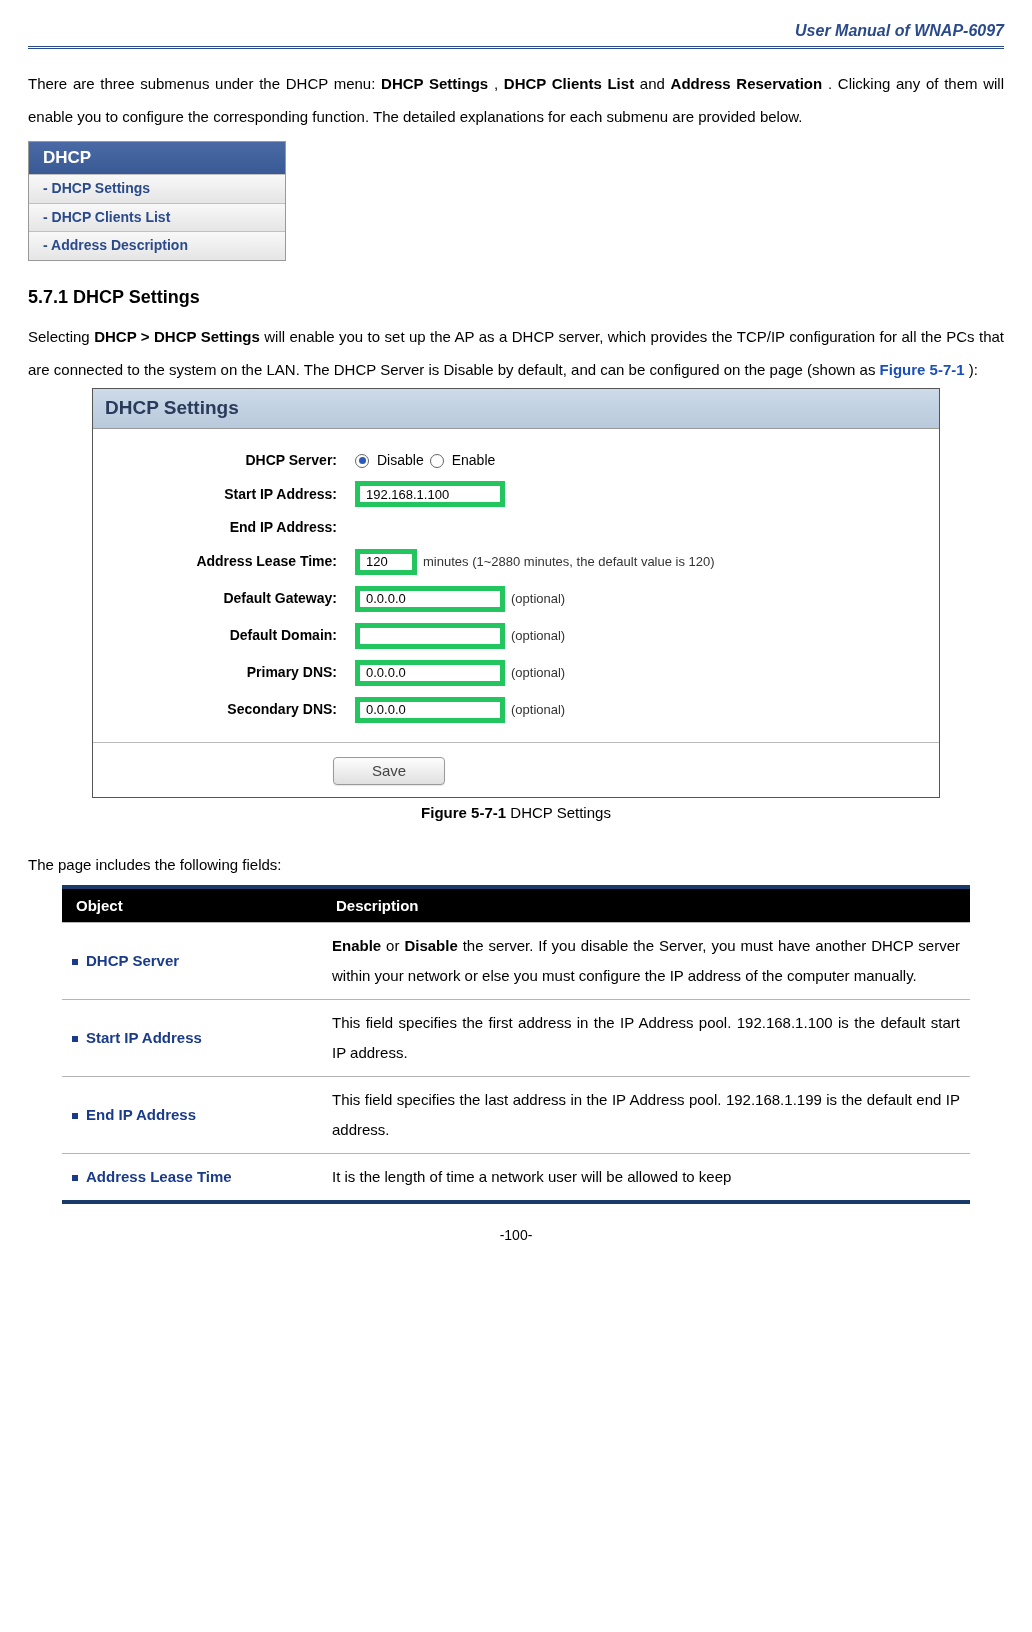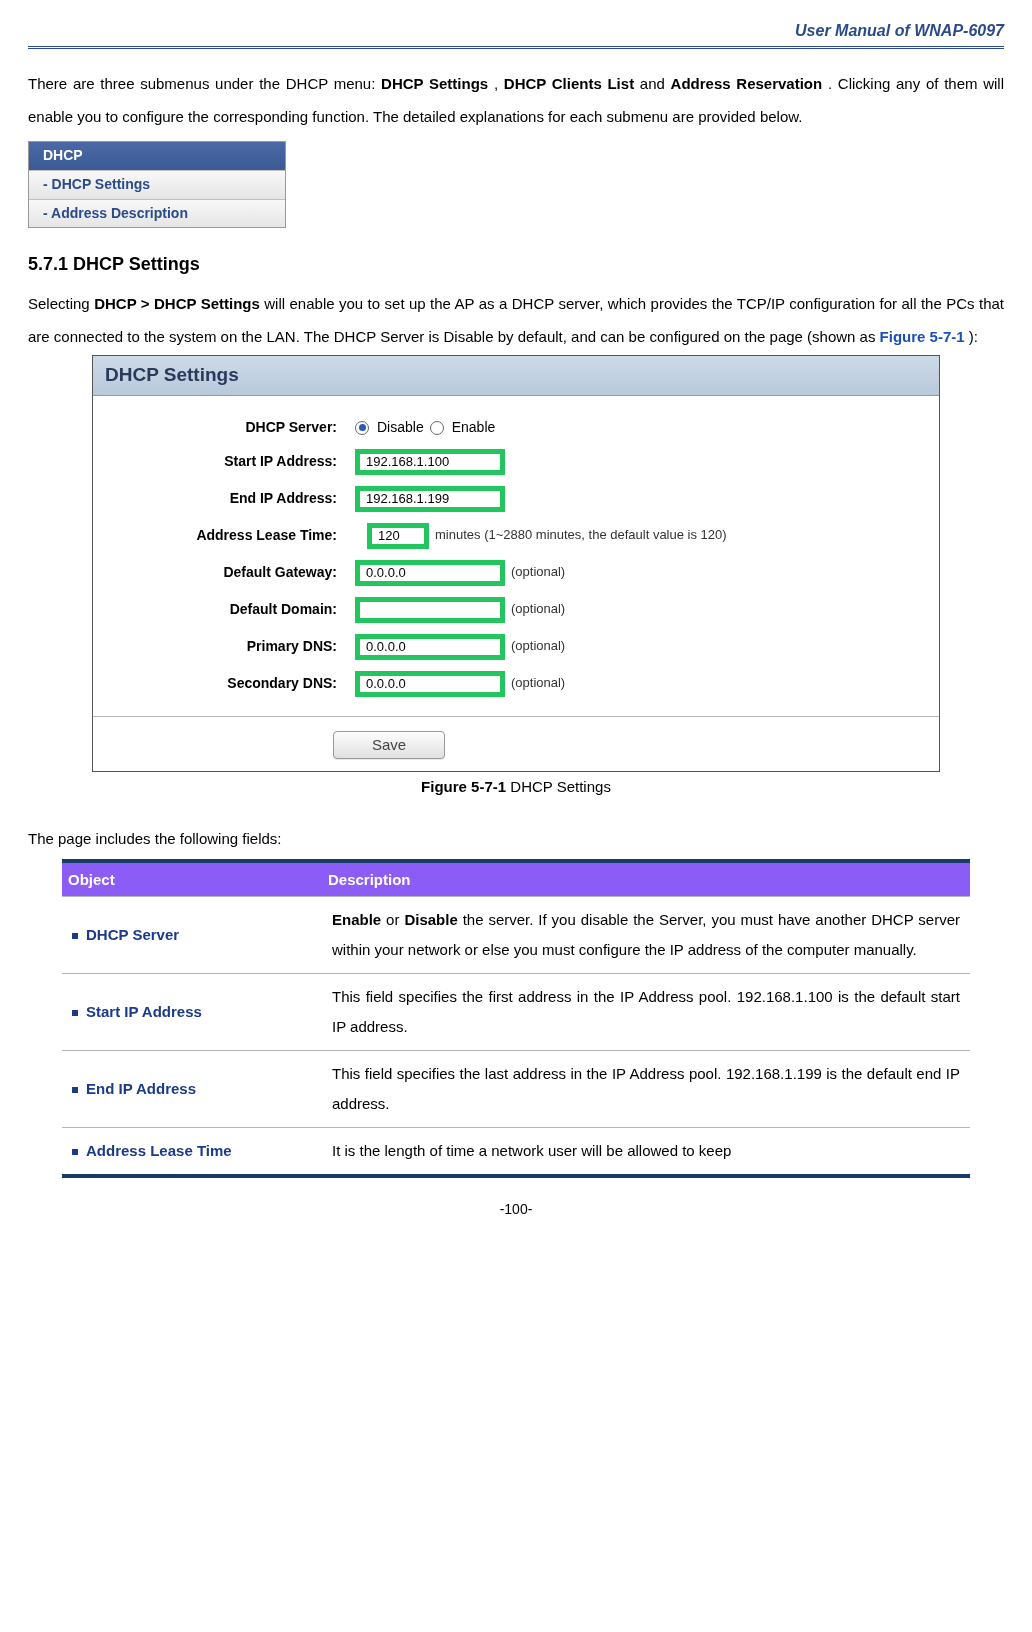--- a/index.html
+++ b/index.html
@@ -3,52 +3,52 @@
   <meta charset="utf-8">
   <style>
     * { box-sizing: border-box; margin: 0; padding: 0; }
     body { font-family: Arial, Helvetica, sans-serif; font-size: 15px; color: #000; background: #fff; width: 1032px; margin: 0 auto; padding: 20px 28px 20px 28px; line-height: 1.4; }
     .header-right { text-align: right; color: #2a4a8a; font-weight: bold; font-style: italic; font-size: 16px; padding-bottom: 4px; }
     .header-rule { border: none; border-top: 3px double #2a4a8a; margin-bottom: 18px; }
     .intro-text { text-align: justify; line-height: 2.2; margin-bottom: 8px; }
     .bold { font-weight: bold; }
     
     .menu-box { border: 1px solid #999; width: 258px; margin-bottom: 24px; }
-    .menu-header { background: linear-gradient(#4a69a5, #3a5a95); color: #fff; font-weight: bold; padding: 4px 14px; font-size: 14px; }
+    .menu-header { background: linear-gradient(#4a69a5, #3a5a95); color: #fff; font-weight: bold; padding: 4px 14px; font-size: 17px; }
     .menu-item { background: linear-gradient(#f8f8f8, #e5e5e5); color: #2a4a8a; font-weight: bold; padding: 4px 14px; border-top: 1px solid #c0c0c0; font-size: 14px; }
     
     .section-heading { font-weight: bold; font-size: 18px; margin-bottom: 10px; }
     .section-intro { text-align: justify; line-height: 2.2; margin-bottom: 2px; }
     .figure-link { color: #1a4fba; font-weight: bold; }
     
     .settings-panel { border: 1px solid #555; width: 848px; margin: 0 auto; font-family: Arial, sans-serif; }
     .panel-header { background: linear-gradient(#cddae8, #b8c9dc); color: #2a3a5a; font-weight: bold; font-size: 19px; padding: 6px 12px; border-bottom: 1px solid #999; }
     .panel-body { padding: 22px 14px 8px 14px; }
     .form-row { display: flex; align-items: center; margin-bottom: 11px; font-size: 14px; gap: 8px; }
     .form-label { width: 240px; text-align: right; font-weight: bold; padding-right: 10px; }
     .form-controls { display: flex; align-items: center; gap: 6px; flex: 1; }
     .radio-dot { width: 14px; height: 14px; border-radius: 50%; border: 1.5px solid #666; display: inline-flex; align-items: center; justify-content: center; background: #fff; margin-right: 2px; }
     .radio-dot.selected::after { content: ""; width: 7px; height: 7px; border-radius: 50%; background: #2a5ab8; display: block; }
     .text-input { border: 5px solid #22c55e; background: #fff; font-size: 13px; padding: 3px 6px; height: 26px; color: #000; }
     .text-input.ip { width: 150px; }
-    .text-input.small { width: 62px; margin-left: 12px; }
+    .text-input.small { width: 62px; }
     .hint { font-size: 13px; color: #333; }
     .panel-footer { border-top: 1px solid #bbb; padding: 14px 0 12px 240px; }
     .save-btn { display: inline-block; width: 112px; height: 28px; background: linear-gradient(#fdfdfd, #e0e0e0); border: 1px solid #999; border-radius: 4px; font-size: 15px; color: #444; text-align: center; line-height: 26px; box-shadow: 0 1px 1px rgba(0,0,0,0.1); }
     
     .figure-caption { text-align: center; margin-top: 4px; margin-bottom: 16px; }
     .cap-bold { font-weight: bold; }
     
     .page-includes { line-height: 2.2; margin-bottom: 4px; margin-top: 25px; }
     
     .desc-table-wrap { width: 908px; margin: 0 auto; }
     .desc-rule-top { border: none; border-top: 3px solid #1a3a6a; border-bottom: 1px solid #1a3a6a; height: 4px; margin-bottom: 0; }
     .desc-rule-bot { border: none; border-top: 1px solid #1a3a6a; border-bottom: 3px solid #1a3a6a; height: 4px; margin-top: 0; }
     .desc-table { width: 100%; border-collapse: collapse; }
-    .desc-table th { background: #8b5cf6; color: #fff; text-align: left; padding: 6px 6px; font-size: 15px; font-weight: bold; }
+    .desc-table th { background: #000000; color: #fff; text-align: left; padding: 6px 14px; font-size: 15px; font-weight: bold; }
     .desc-table th:first-child { width: 260px; }
     .desc-table td { padding: 8px 10px; border-top: 1px solid #b5b5b5; vertical-align: middle; text-align: justify; line-height: 2.0; font-size: 15px; }
     .desc-table td:first-child { color: #1a3a8a; font-weight: bold; vertical-align: middle; }
     .bullet-box { display: inline-block; width: 6px; height: 6px; background: #1a3a8a; margin-right: 8px; vertical-align: middle; }
 
     .page-num { text-align: center; font-size: 14px; margin-top: 22px; }
   </style>
 </head>
 <body>
 
@@ -61,20 +61,21 @@
   <span>, </span>
   <span class="bold">DHCP Clients List</span>
   <span> and </span>
   <span class="bold">Address Reservation</span>
   <span>. Clicking any of them will enable you to configure the corresponding function. The detailed explanations for each submenu are provided below.</span>
 </p>
 
 <div class="menu-box">
   <div class="menu-header">DHCP</div>
   <div class="menu-item">- DHCP Settings</div>
+  <div class="menu-item">- DHCP Clients List</div>
   <div class="menu-item">- Address Description</div>
 </div>
 
 <h2 class="section-heading">5.7.1   DHCP Settings</h2>
 
 <p class="section-intro">
   <span>Selecting </span>
   <span class="bold">DHCP &gt; DHCP Settings</span>
   <span> will enable you to set up the AP as a DHCP server, which provides the TCP/IP configuration for all the PCs that are connected to the system on the LAN. The DHCP Server is Disable by default, and can be configured on the page (shown as </span>
   <span class="figure-link">Figure 5-7-1</span>
@@ -94,23 +95,20 @@
       </div>
     </div>
     <div class="form-row">
       <div class="form-label">Start IP Address:</div>
       <div class="form-controls">
         <input class="text-input ip" value="192.168.1.100" style="">
       </div>
     </div>
     <div class="form-row">
       <div class="form-label">End IP Address:</div>
-      <div class="form-controls">
-        <input class="text-input ip" value="192.168.1.199" style="">
-      </div>
     </div>
     <div class="form-row">
       <div class="form-label">Address Lease Time:</div>
       <div class="form-controls">
         <input class="text-input small" value="120" style="">
         <span class="hint">minutes (1~2880 minutes, the default value is 120)</span>
       </div>
     </div>
     <div class="form-row">
       <div class="form-label">Default Gateway:</div>

